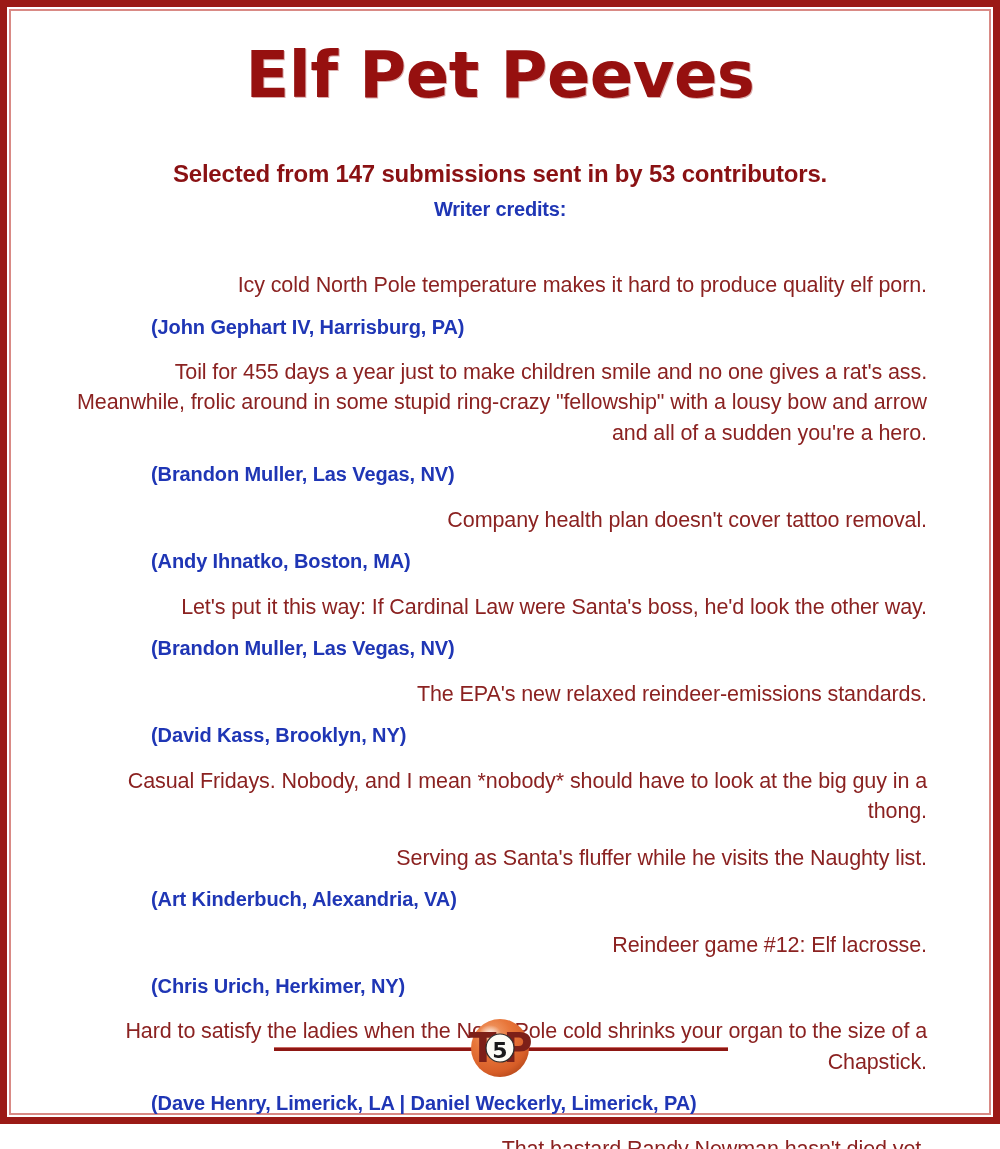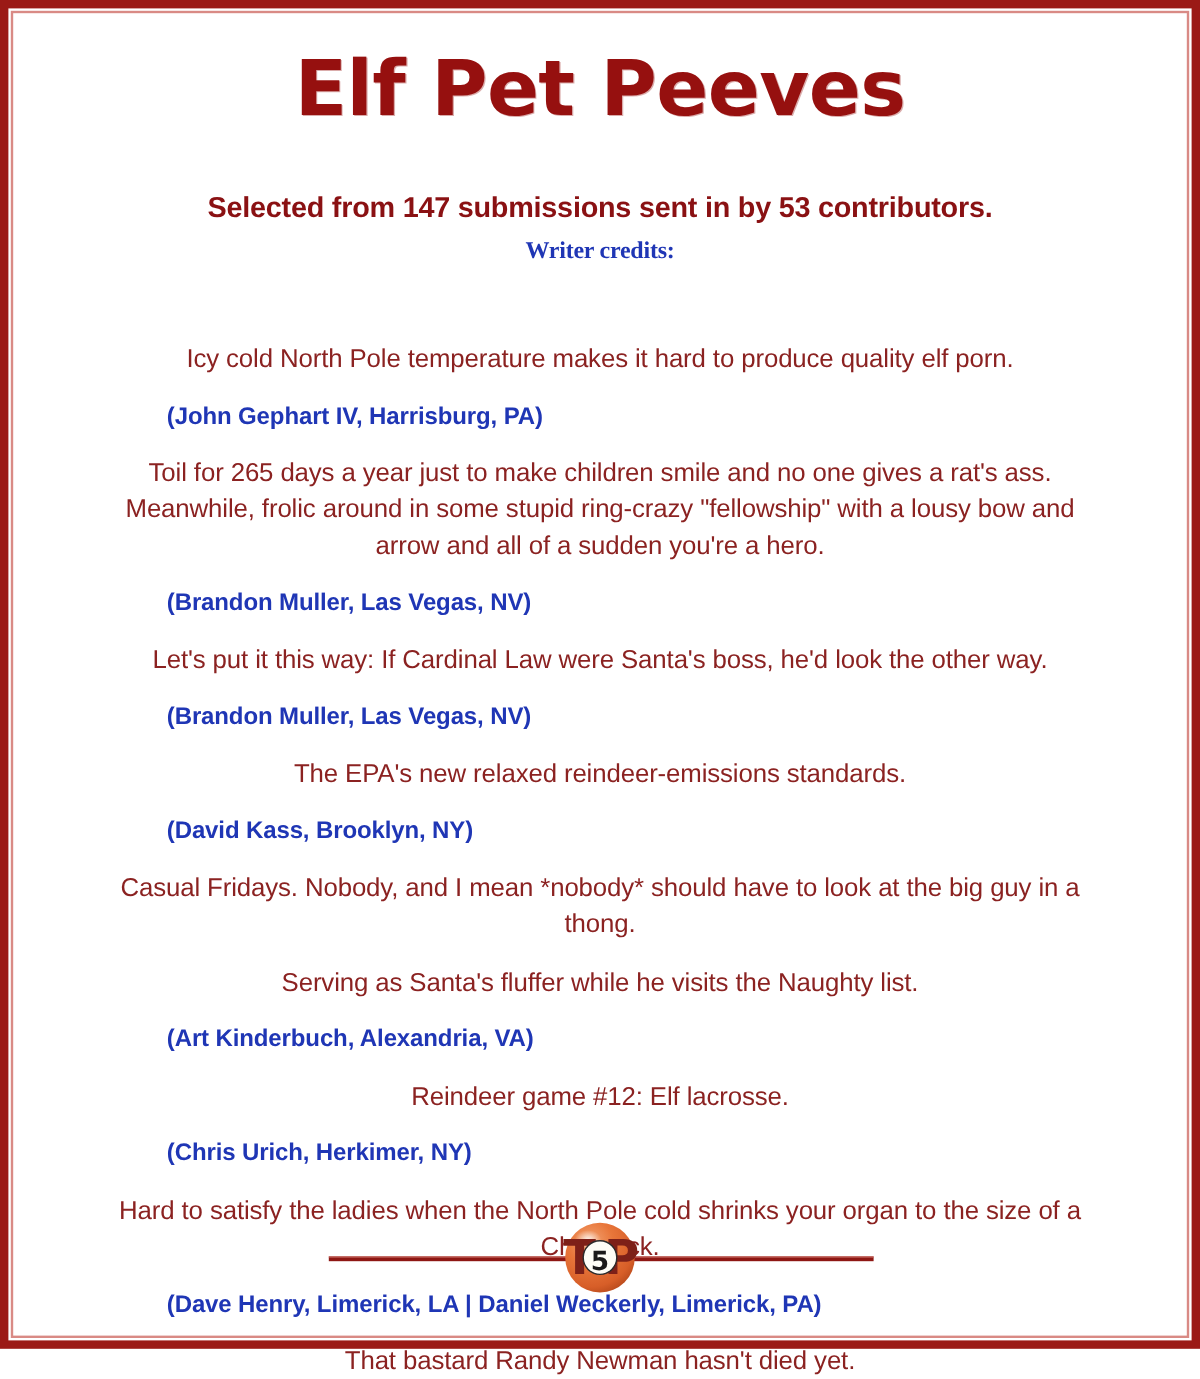--- a/index.html
+++ b/index.html
@@ -82,49 +82,48 @@
   }
   #writer-credits-heading {
     text-align: center;
     color: #1f36b5;
     font-weight: bold;
     font-size: 20px;
     line-height: 1.25;
     margin: 0;
     padding-top: 8px;
     letter-spacing: -0.2px;
-    font-family: Liberation Serif, serif;
   }
 
   
   #entries {
     margin: 0;
     padding: 0;
     list-style: none;
     padding-top: 44px;
   }
   .entry {
     margin: 0 0 16px 0;
     padding: 0;
   }
   .entry:last-child { margin-bottom: 0; }
 
   .entry-text {
     color: #8b2221;
     font-size: 21.5px;
     line-height: 1.42;
-    margin: 18px;
+    margin: 4px;
     letter-spacing: -0.1px;
-    text-align: center;
+    text-align: right;
   }
   .entry-credit {
     color: #1f36b5;
     font-size: 20px;
     line-height: 1.42;
-    margin: 0;
+    margin: 12px;
     padding-left: 70px;
     font-weight: 600;
     letter-spacing: -0.1px;
   }
 
   
   #footer {
     position: absolute;
     left: 0;
     right: 0;
@@ -165,24 +164,28 @@
     <p id="writer-credits-heading">Writer credits:</p>
 
     <ul id="entries">
 
       <li class="entry">
         <p class="entry-text">Icy cold North Pole temperature makes it hard to produce quality elf porn.</p>
         <p class="entry-credit">(John Gephart IV, Harrisburg, PA)</p>
       </li>
 
       <li class="entry">
-        <p class="entry-text">Toil for 265 days a year just to make children smile and no one gives a rat's ass. Meanwhile, frolic around in some stupid ring-crazy "fellowship" with a lousy bow and arrow and all of a sudden you're a hero.</p>
+        <p class="entry-text">Toil for 455 days a year just to make children smile and no one gives a rat's ass. Meanwhile, frolic around in some stupid ring-crazy "fellowship" with a lousy bow and arrow and all of a sudden you're a hero.</p>
         <p class="entry-credit">(Brandon Muller, Las Vegas, NV)</p>
       </li>
 
+      <li class="entry">
+        <p class="entry-text">Company health plan doesn't cover tattoo removal.</p>
+        <p class="entry-credit">(Andy Ihnatko, Boston, MA)</p>
+      </li>
 
       <li class="entry">
         <p class="entry-text">Let's put it this way: If Cardinal Law were Santa's boss, he'd look the other way.</p>
         <p class="entry-credit">(Brandon Muller, Las Vegas, NV)</p>
       </li>
 
       <li class="entry">
         <p class="entry-text">The EPA's new relaxed reindeer-emissions standards.</p>
         <p class="entry-credit">(David Kass, Brooklyn, NY)</p>
       </li>

